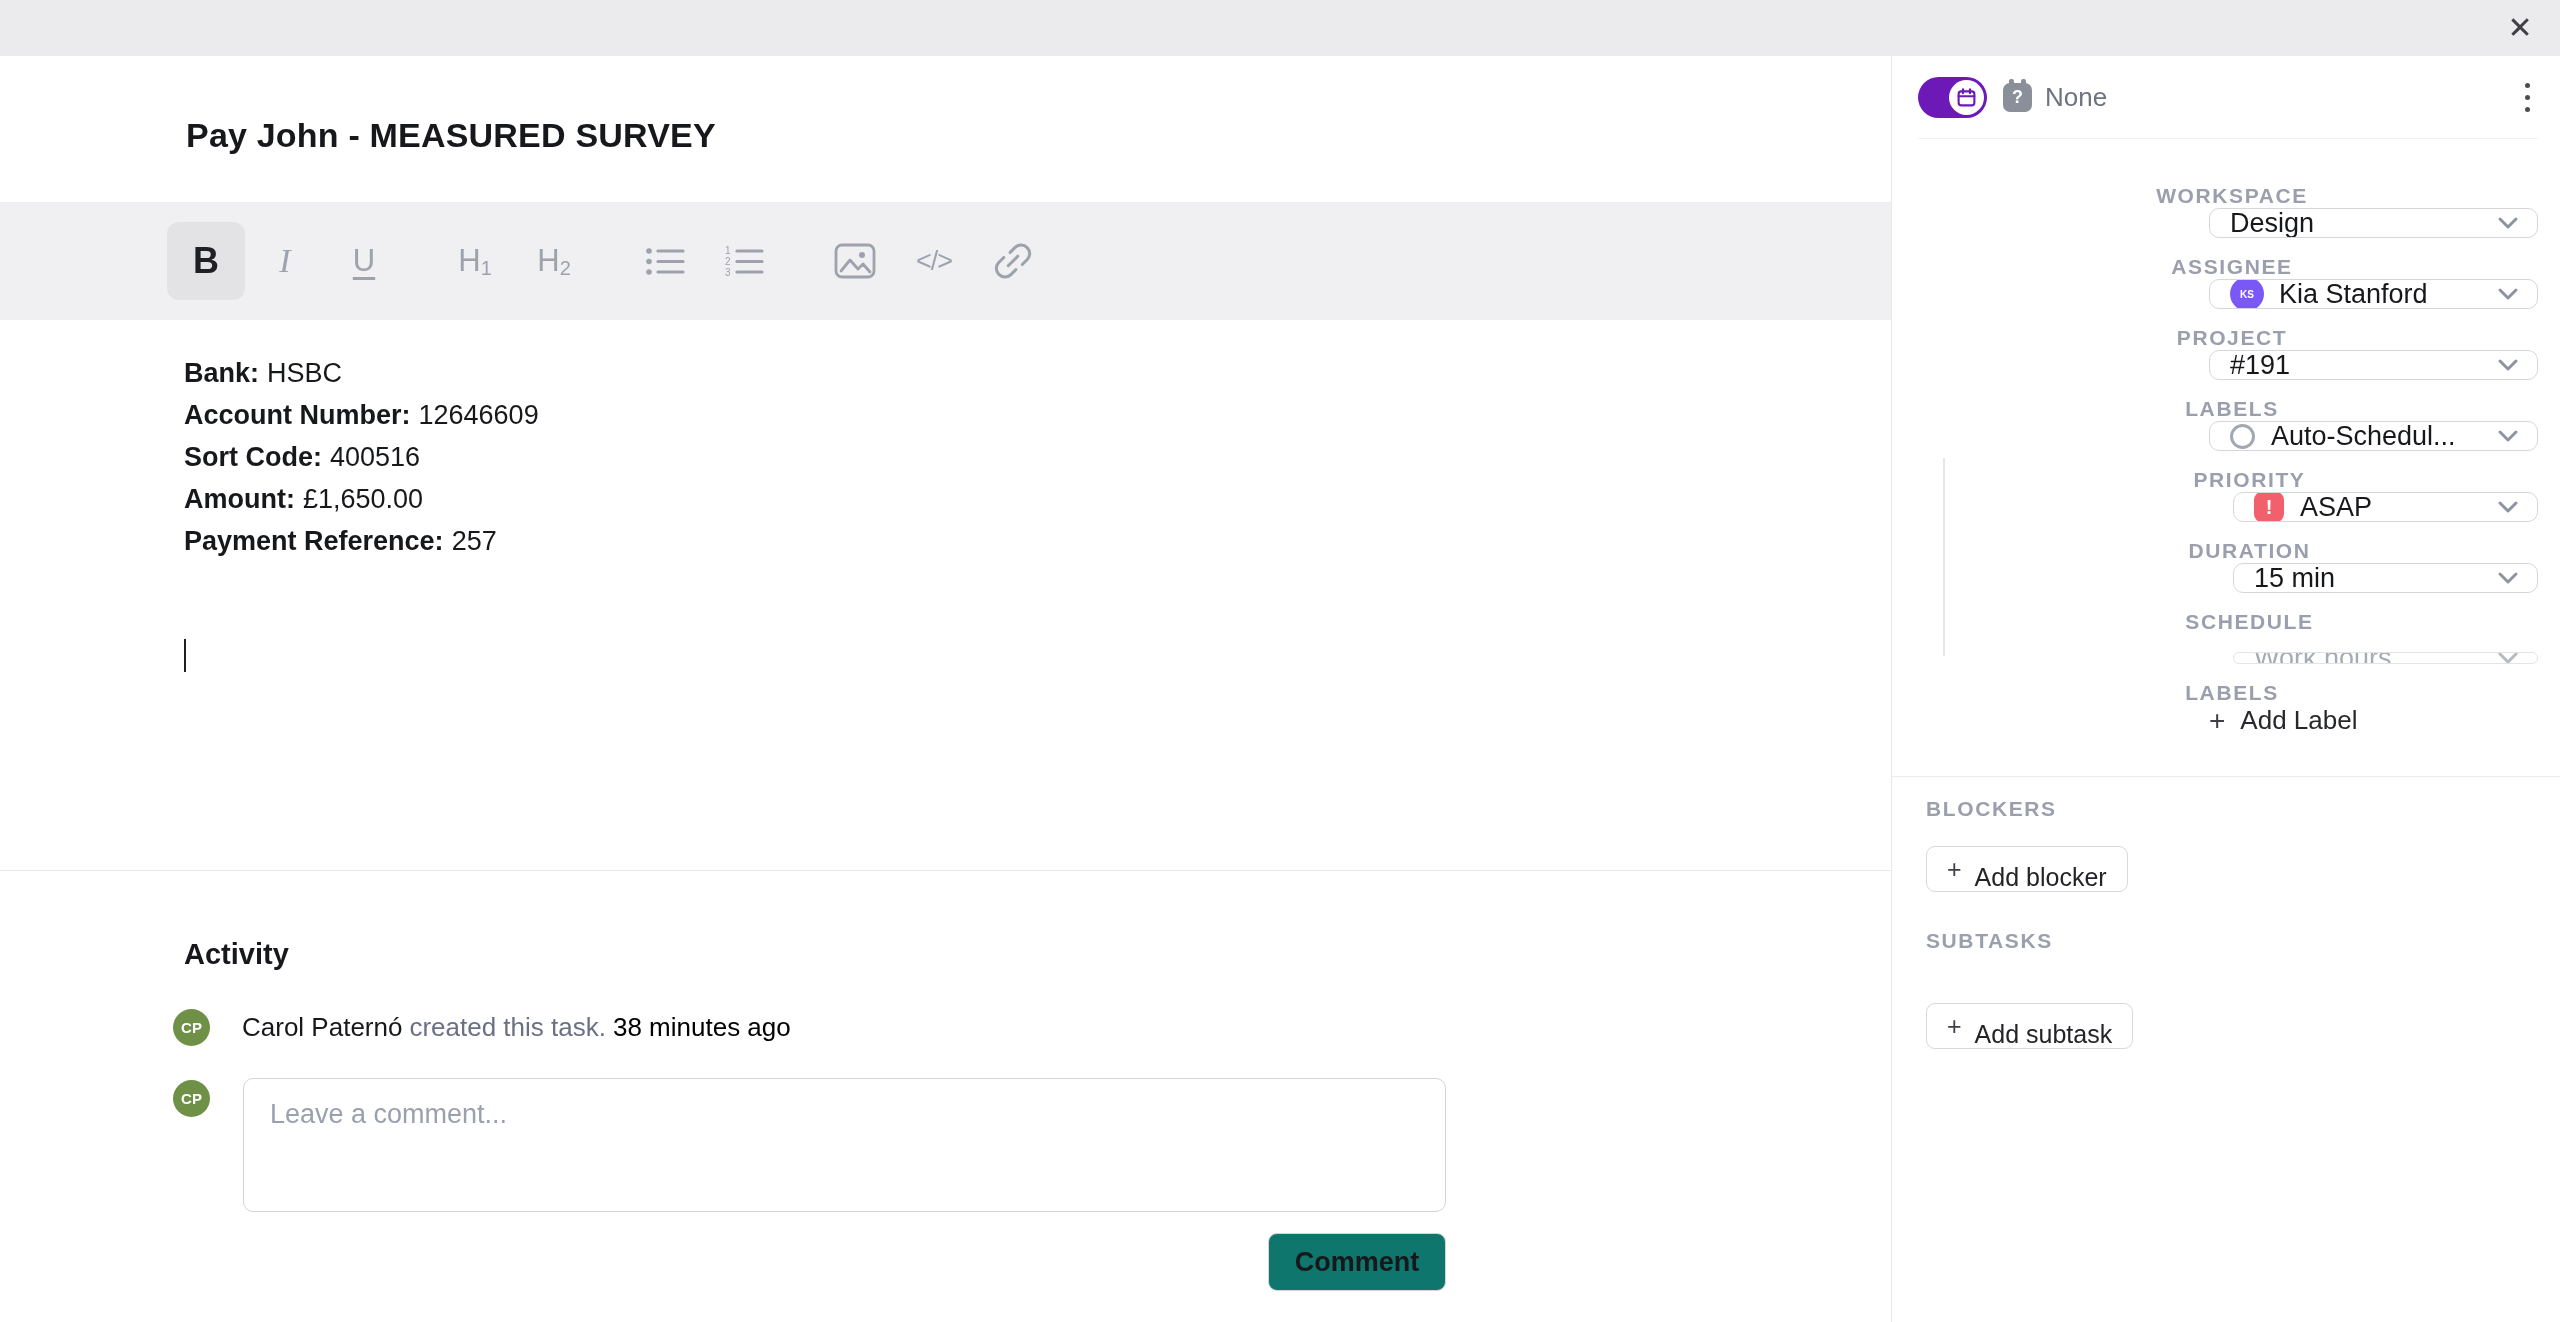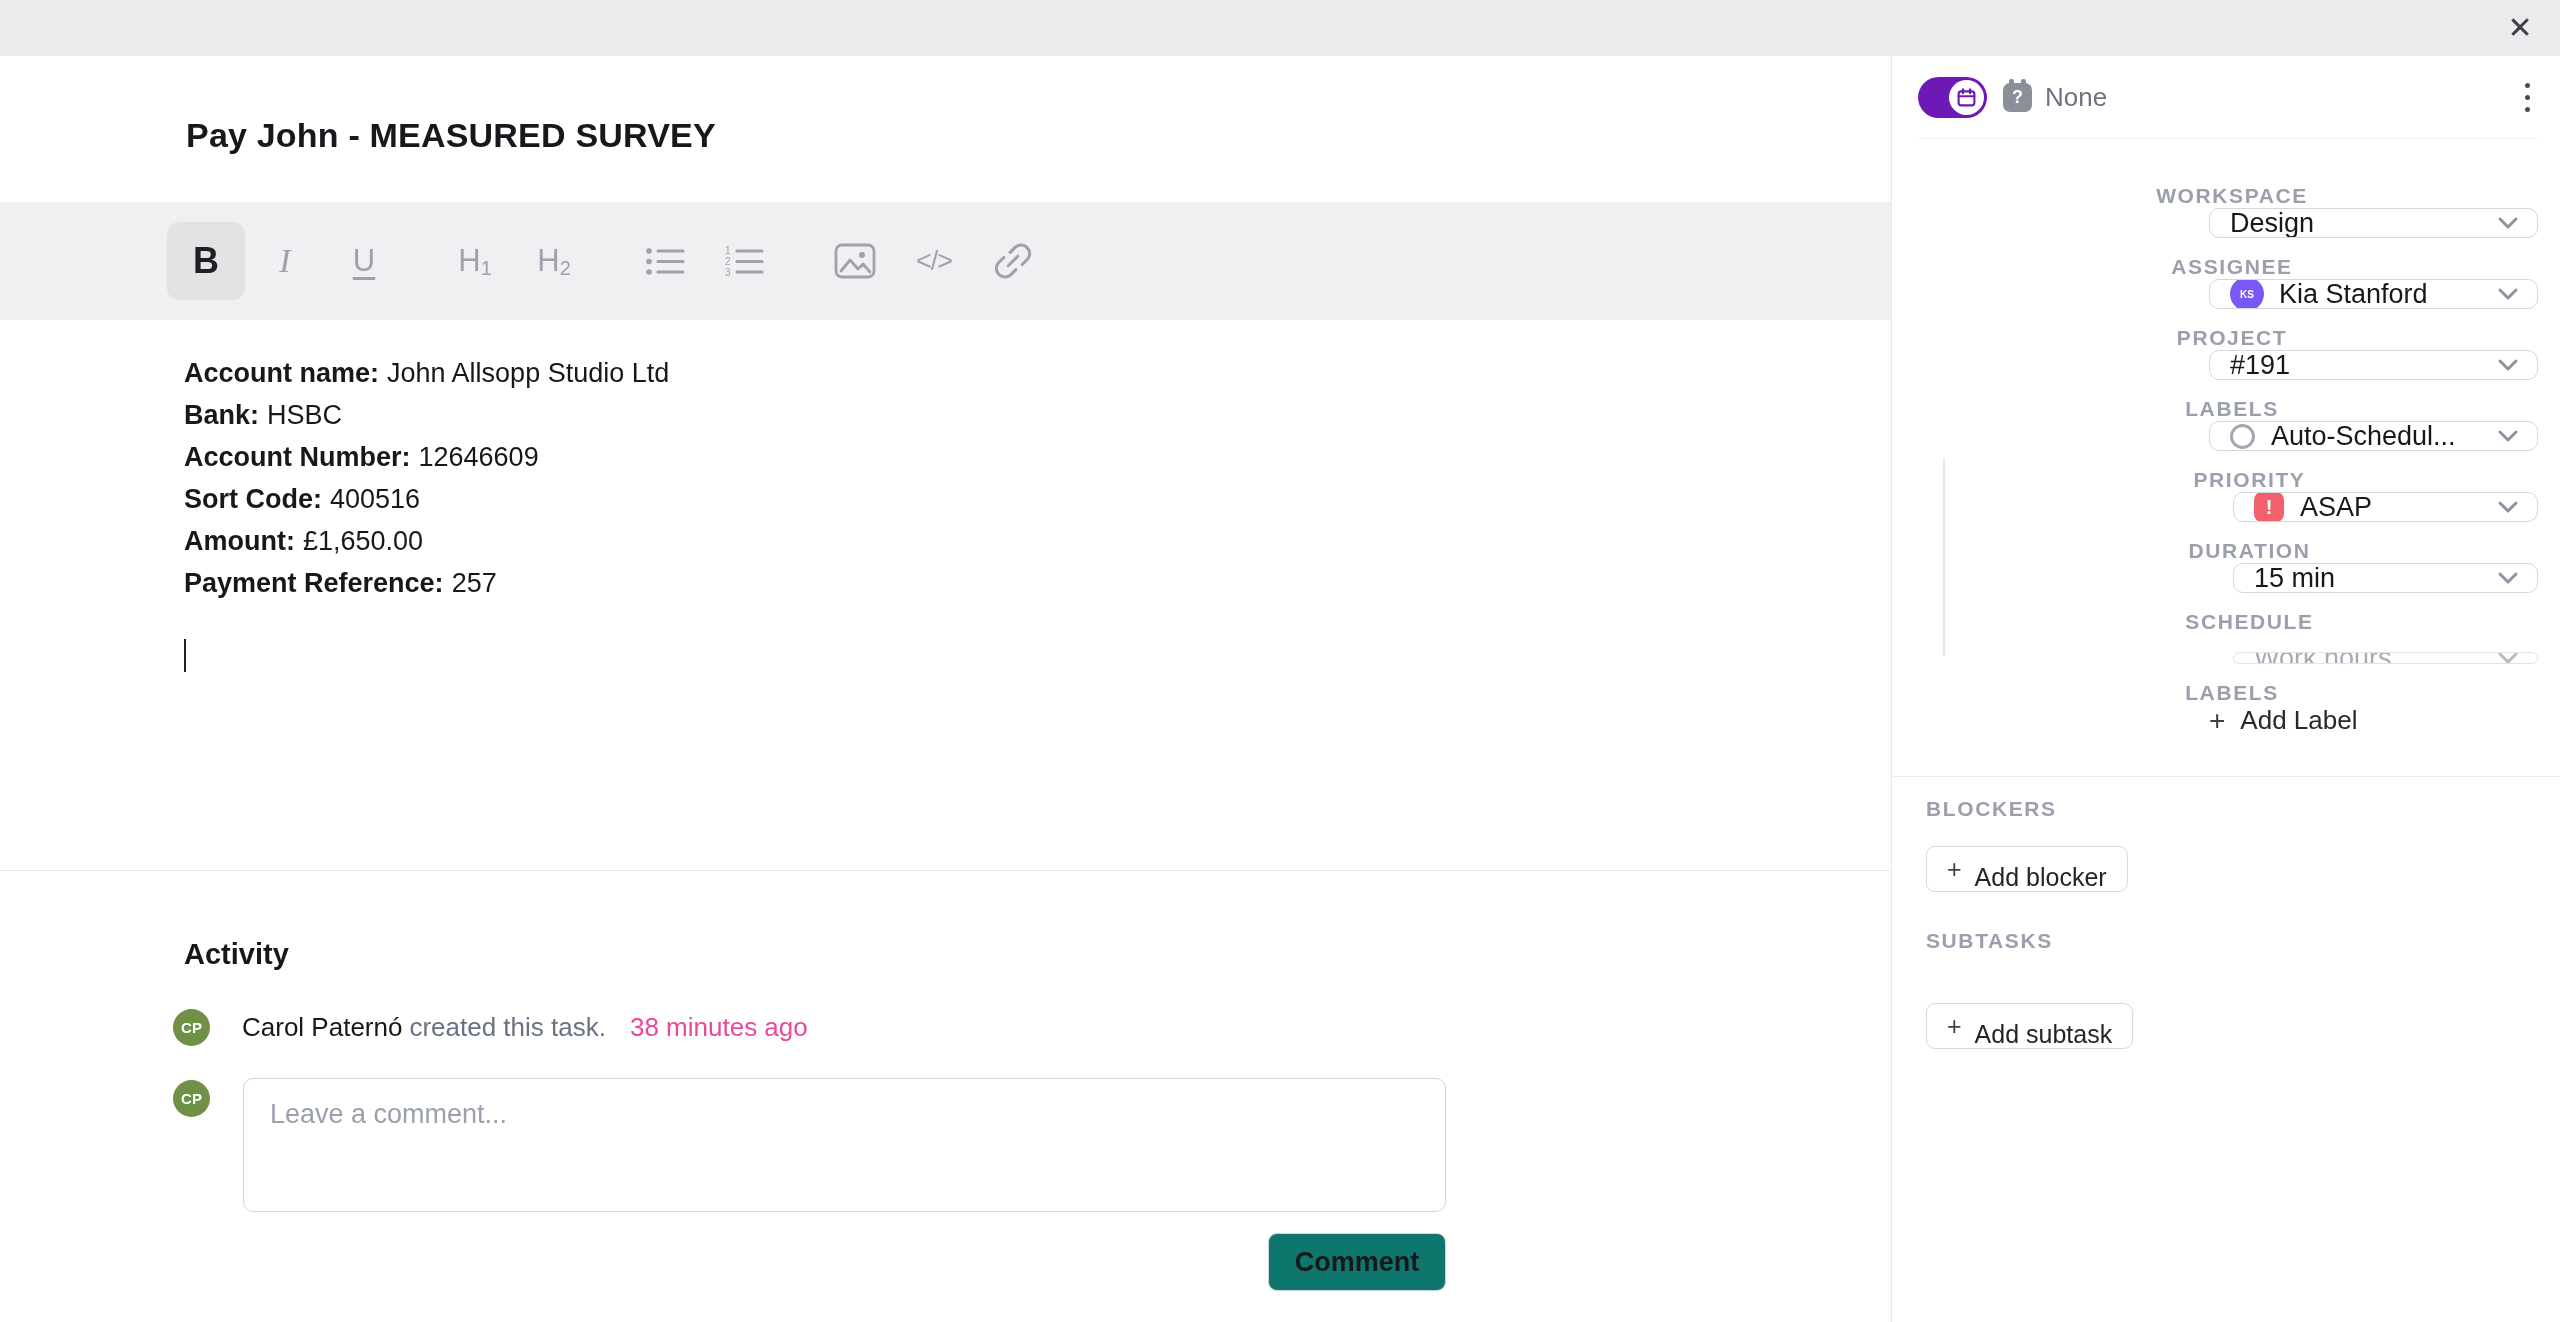--- a/index.html
+++ b/index.html
@@ -42,21 +42,21 @@
   .text-cursor { position:absolute; left:184px; top:583px; width:2px; height:33px; background:#1f2023; }
   .main-divider { position:absolute; top:814px; left:0; width:100%; height:1px; background:#e8e8ea; }
   .activity-heading { position:absolute; left:184px; top:882px; font-size:29px; font-weight:700; color:#17181c; }
   .avatar {
     border-radius:50%; color:#fff; font-weight:700; display:flex; align-items:center; justify-content:center; flex:none;
   }
   .event-row { position:absolute; left:173px; top:953px; display:flex; align-items:center; gap:32px; font-size:26px; }
   .event-row .avatar { width:37px; height:37px; font-size:15px; }
   .event-actor { color:#17181c; }
   .event-action { color:#6b7084; margin-left:7px; }
-  .event-time { color:#ec4899; margin-left:24px; }
+  .event-time { color:#000000; margin-left:7px; }
   .comment-avatar { position:absolute; left:173px; top:1024px; width:37px; height:37px; font-size:15px; }
   .comment-box {
     position:absolute; left:243px; top:1022px; width:1203px; height:134px;
     border:1.5px solid #d4d5d9; border-radius:10px; resize:none; outline:none;
     font-family:"Liberation Sans", sans-serif; font-size:27px; color:#17181c; padding:20px 26px; background:#fff;
   }
   .comment-box::placeholder { color:#9aa0ae; }
   .comment-btn {
     position:absolute; left:1268px; top:1177px; width:178px; height:58px;
     background:#0f766e; border:1.5px solid #d4d5d9; border-radius:9px;
@@ -195,21 +195,20 @@
       <button class="tb-btn">
         <svg width="42" height="42" viewBox="0 0 44 44" fill="none" stroke="currentColor" stroke-width="3.2" stroke-linecap="round" stroke-linejoin="round">
           <path d="M19 13 l5.5-5.5 a9 9 0 0 1 12.7 12.7 L31.7 25.7"></path>
           <path d="M25 31 l-5.5 5.5 A9 9 0 0 1 6.8 23.8 L12.3 18.3"></path>
           <line x1="17" y1="27" x2="27" y2="17"></line>
         </svg>
       </button>
     </div>
 
     <div class="editor">
-      <div class="kv"><b>Account name:</b><span class="val">John Allsopp Studio Ltd</span></div>
       <div class="kv"><b>Bank:</b><span class="val">HSBC</span></div>
       <div class="kv"><b>Account Number:</b><span class="val">12646609</span></div>
       <div class="kv"><b>Sort Code:</b><span class="val">400516</span></div>
       <div class="kv"><b>Amount:</b><span class="val">£1,650.00</span></div>
       <div class="kv"><b>Payment Reference:</b><span class="val">257</span></div>
     </div>
     <div class="text-cursor"></div>
 
     <div class="main-divider"></div>
 

